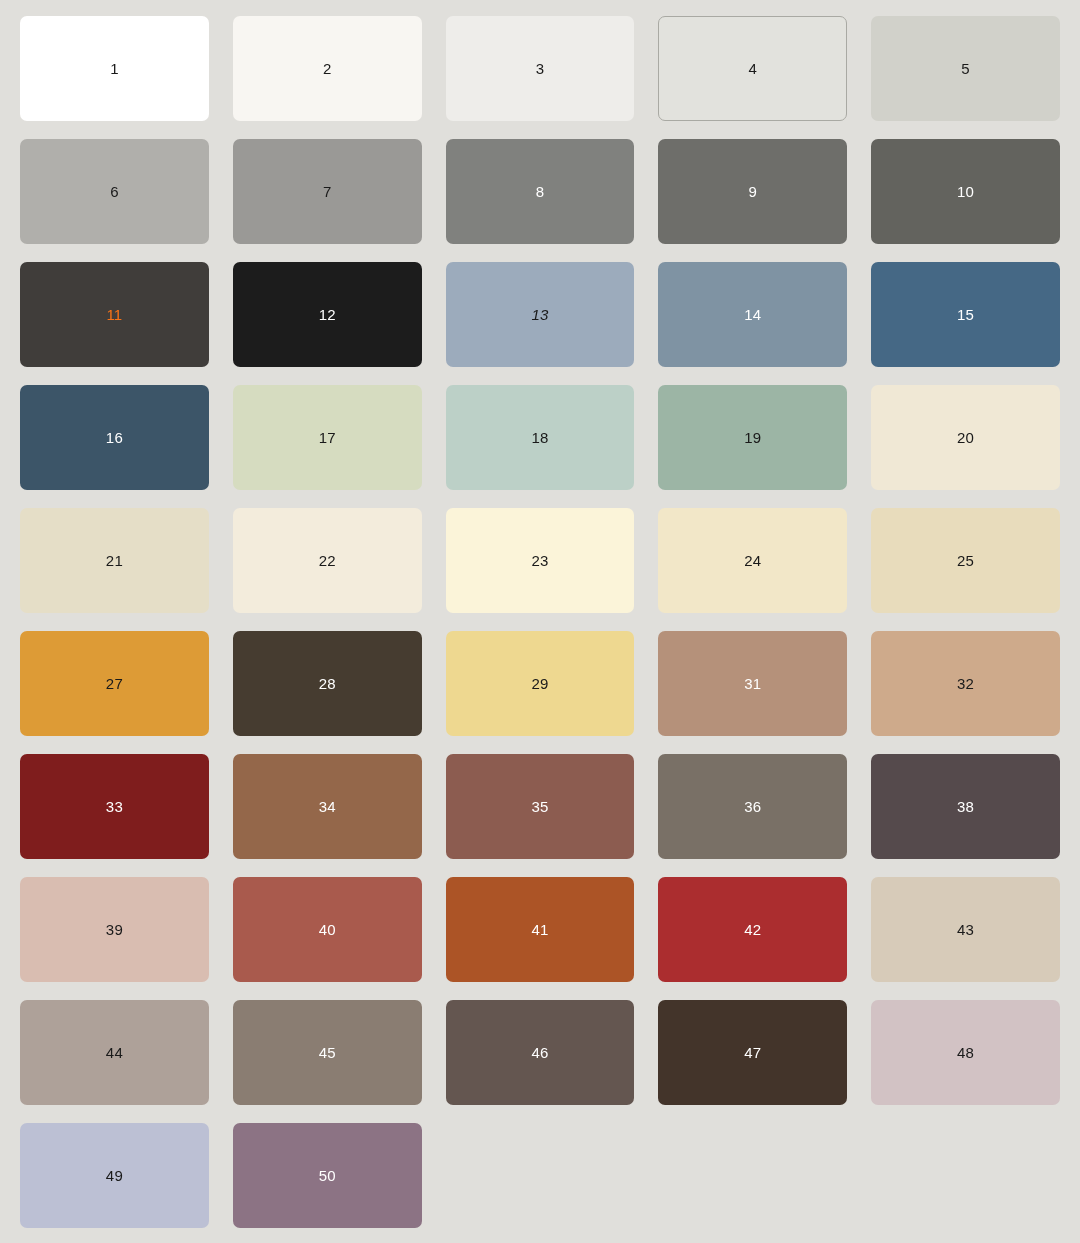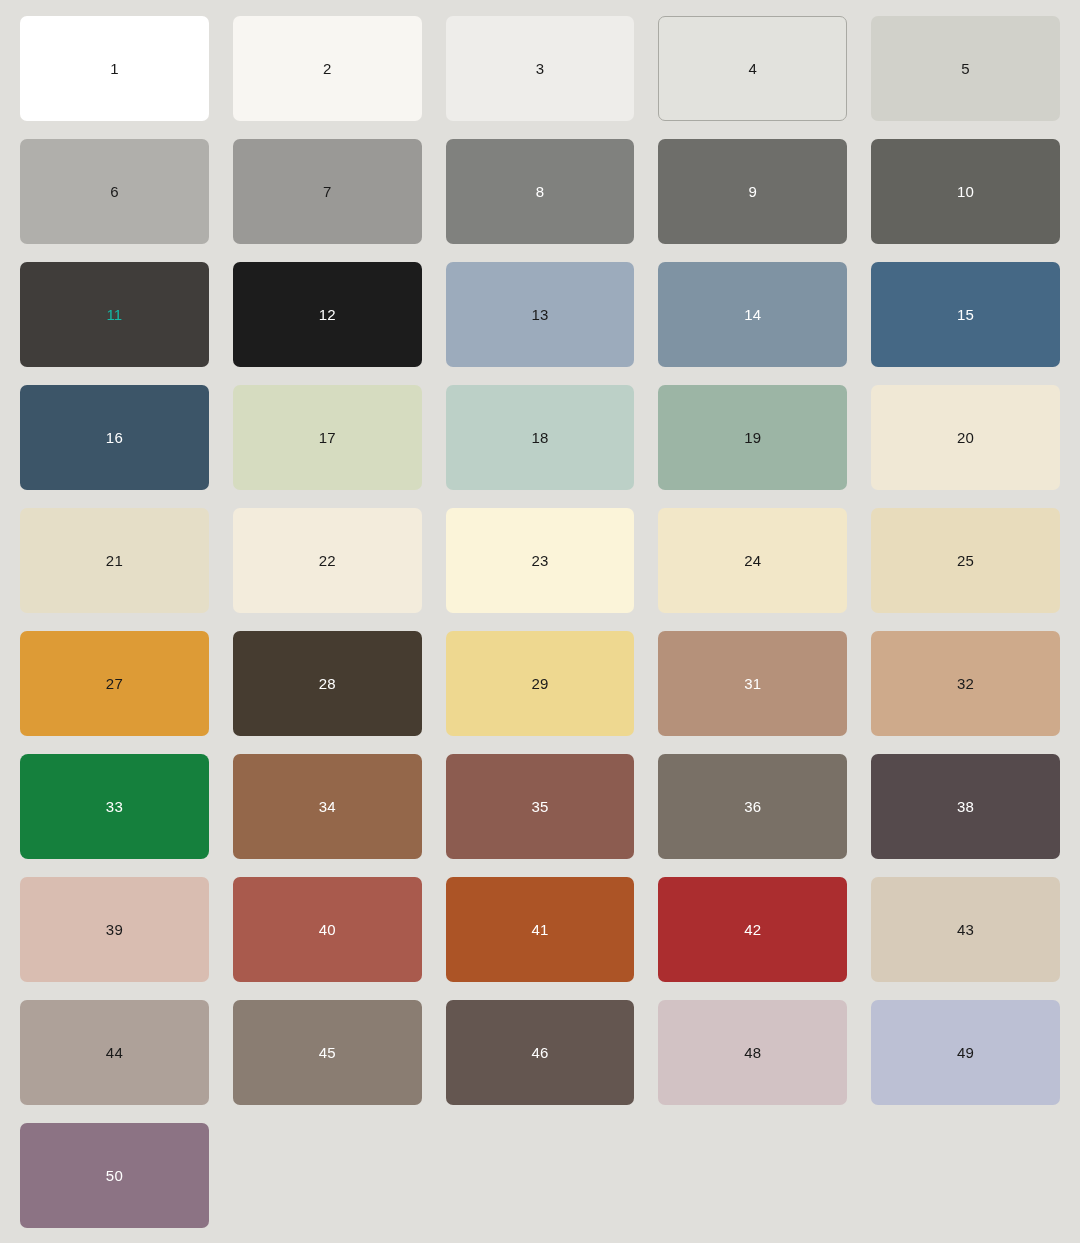--- a/index.html
+++ b/index.html
@@ -80,27 +80,27 @@
     <div class="swatch" style="background: rgb(128, 129, 126);">
       <span class="swatch-label" style="color: rgb(255, 255, 255);">8</span>
     </div>
     <div class="swatch" style="background: rgb(110, 110, 106);">
       <span class="swatch-label" style="color: rgb(255, 255, 255);">9</span>
     </div>
     <div class="swatch" style="background: rgb(99, 99, 94);">
       <span class="swatch-label" style="color: rgb(255, 255, 255);">10</span>
     </div>
     <div class="swatch" style="background: rgb(64, 61, 58);">
-      <span class="swatch-label" style="color: #14b8a6;">11</span>
+      <span class="swatch-label" style="color: #f97316;">11</span>
     </div>
     <div class="swatch" style="background: rgb(28, 28, 28);">
       <span class="swatch-label" style="color: rgb(255, 255, 255);">12</span>
     </div>
     <div class="swatch" style="background: rgb(156, 171, 188);">
-      <span class="swatch-label" style="color: rgb(26, 26, 26);">13</span>
+      <span class="swatch-label" style="color: rgb(26, 26, 26); font-style: italic;">13</span>
     </div>
     <div class="swatch" style="background: rgb(127, 147, 163);">
       <span class="swatch-label" style="color: rgb(255, 255, 255);">14</span>
     </div>
     <div class="swatch" style="background: rgb(69, 104, 133);">
       <span class="swatch-label" style="color: rgb(255, 255, 255);">15</span>
     </div>
     <div class="swatch" style="background: rgb(60, 85, 104);">
       <span class="swatch-label" style="color: rgb(255, 255, 255);">16</span>
     </div>
@@ -139,21 +139,21 @@
     </div>
     <div class="swatch" style="background: rgb(238, 216, 144);">
       <span class="swatch-label" style="color: rgb(26, 26, 26);">29</span>
     </div>
     <div class="swatch" style="background: rgb(181, 145, 122);">
       <span class="swatch-label" style="color: rgb(255, 255, 255);">31</span>
     </div>
     <div class="swatch" style="background: rgb(206, 170, 139);">
       <span class="swatch-label" style="color: rgb(26, 26, 26); text-align: right;">32</span>
     </div>
-    <div class="swatch" style="background: #15803d; border-radius: 8px;">
+    <div class="swatch" style="background: #7f1d1d;">
       <span class="swatch-label" style="color: rgb(255, 255, 255);">33</span>
     </div>
     <div class="swatch" style="background: rgb(148, 103, 74);">
       <span class="swatch-label" style="color: rgb(255, 255, 255);">34</span>
     </div>
     <div class="swatch" style="background: rgb(140, 92, 80);">
       <span class="swatch-label" style="color: rgb(255, 255, 255);">35</span>
     </div>
     <div class="swatch" style="background: rgb(121, 112, 102);">
       <span class="swatch-label" style="color: rgb(255, 255, 255);">36</span>
@@ -178,20 +178,23 @@
     </div>
     <div class="swatch" style="background: rgb(174, 161, 153);">
       <span class="swatch-label" style="color: rgb(26, 26, 26);">44</span>
     </div>
     <div class="swatch" style="background: rgb(138, 125, 114);">
       <span class="swatch-label" style="color: rgb(255, 255, 255);">45</span>
     </div>
     <div class="swatch" style="background: rgb(100, 86, 80);">
       <span class="swatch-label" style="color: rgb(255, 255, 255);">46</span>
     </div>
+    <div class="swatch" style="background: rgb(67, 52, 42);">
+      <span class="swatch-label" style="color: rgb(255, 255, 255);">47</span>
+    </div>
     <div class="swatch" style="background: rgb(210, 194, 196);">
       <span class="swatch-label" style="color: rgb(26, 26, 26);">48</span>
     </div>
     <div class="swatch" style="background: rgb(188, 192, 212);">
       <span class="swatch-label" style="color: rgb(26, 26, 26);">49</span>
     </div>
     <div class="swatch" style="background: rgb(140, 115, 132);">
       <span class="swatch-label" style="color: rgb(255, 255, 255);">50</span>
     </div>
   </div>

